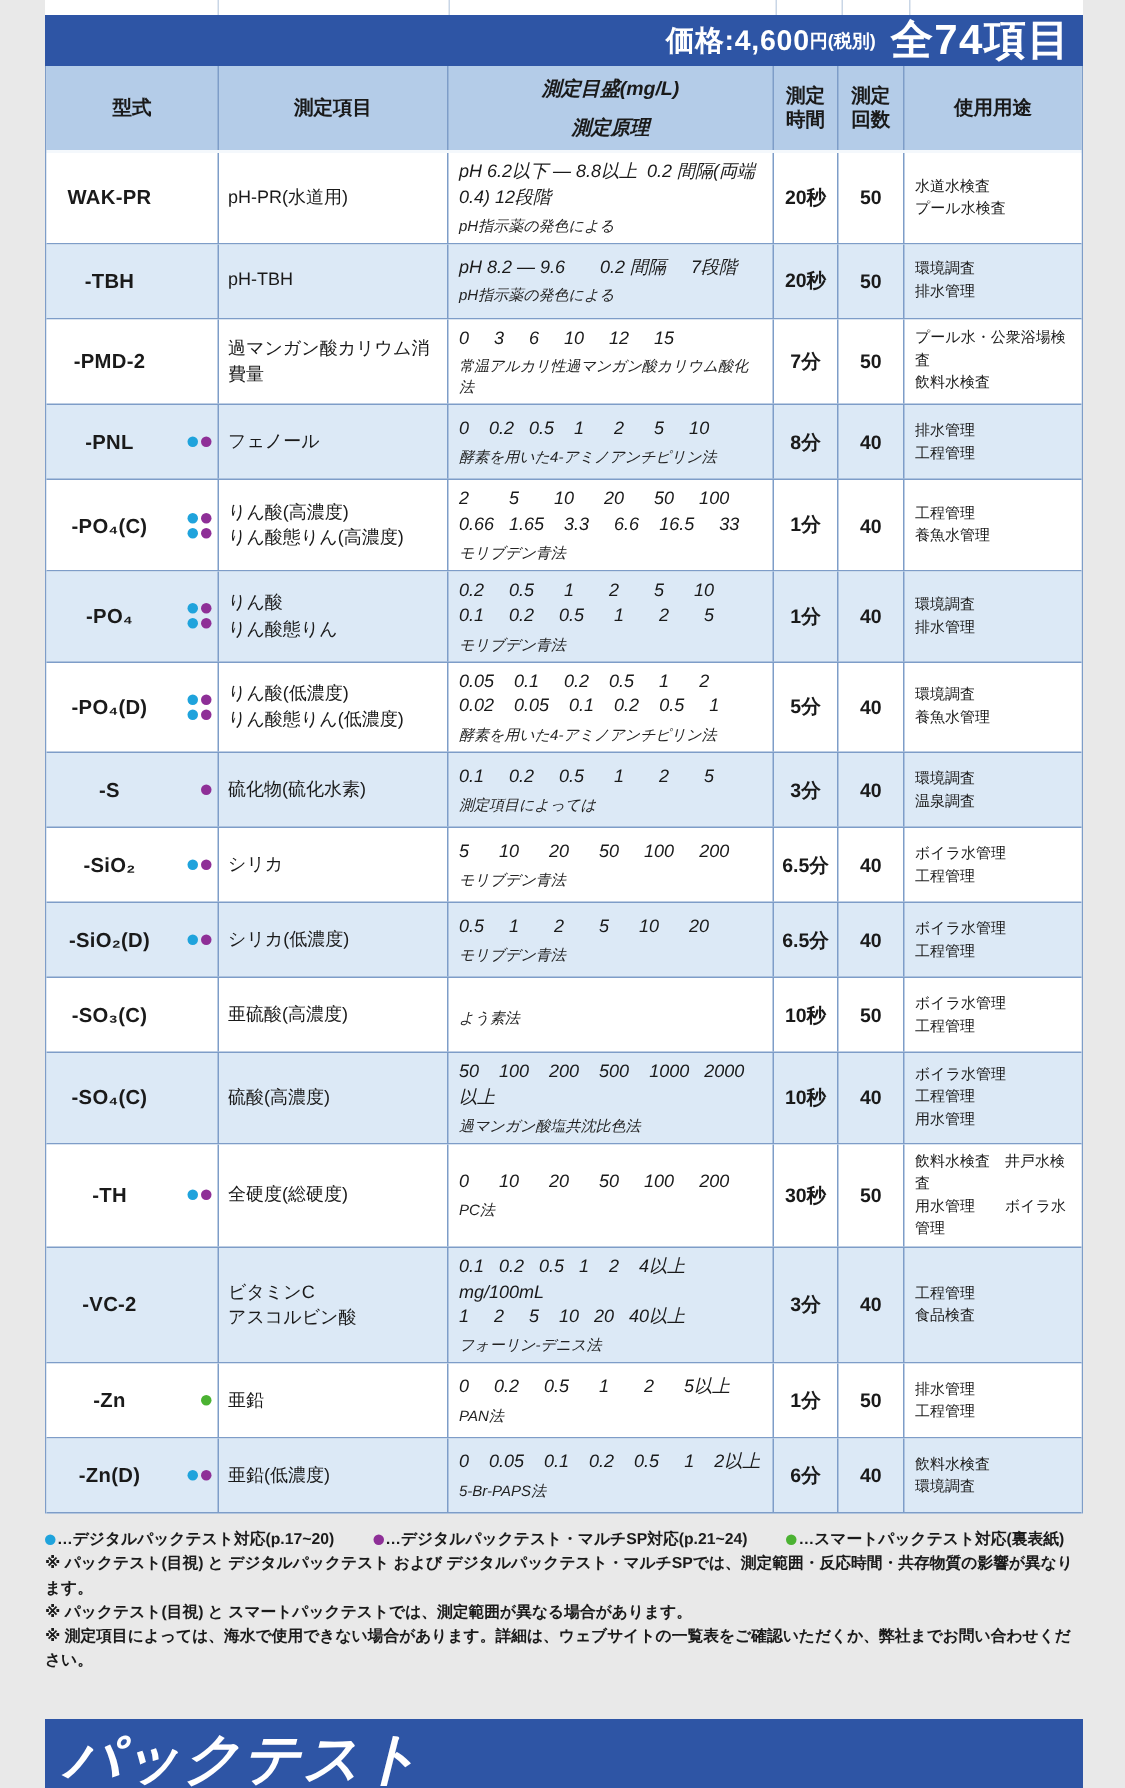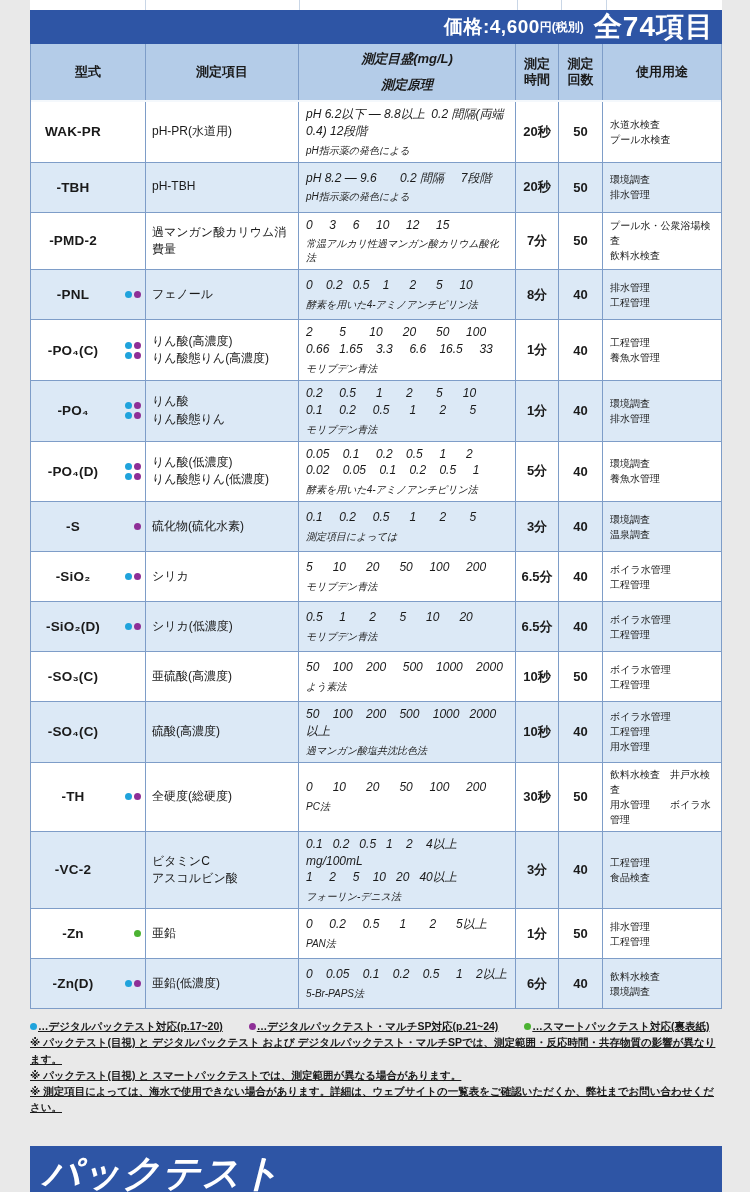--- a/index.html
+++ b/index.html
@@ -51,21 +51,21 @@
   .dots{width:26px;display:flex;flex-direction:column;justify-content:center;gap:3px;padding-right:4px;}
   .dotline{display:flex;gap:2px;justify-content:flex-end;}
   .dot{width:7px;height:7px;border-radius:50%;display:inline-block;}
   .item-line{font-size:12px;line-height:1.45;}
   .scale-line{font-size:12px;line-height:1.4;white-space:pre-wrap;font-weight:500;}
   .principle{font-size:10px;color:#222;margin-top:4px;}
   .time-txt,.count-txt{font-size:13px;font-weight:bold;}
   .usage-line{font-size:10px;line-height:1.5;white-space:pre-wrap;}
 
   
-  .legend{margin-top:9px;font-size:10.5px;line-height:1.55;text-decoration:underline;}
+  .legend{margin-top:9px;font-size:10.5px;line-height:1.55;}
   .legend-row{display:flex;gap:26px;font-weight:bold;}
   .legend-item{display:flex;align-items:center;}
   .legend-item .dot{margin-right:1px;}
   .note{font-weight:bold;}
 
   
   .pre-banner{
     margin-top:30px;height:50px;background:#2e55a5;color:#fff;
     display:flex;align-items:flex-end;padding:0 0 4px 12px;box-sizing:border-box;
   }
@@ -410,23 +410,20 @@
     </div>
         <div class="row body">
       <div class="cell c-model">
         <div class="model-name">-SO₃(C)</div>
         <div class="dots"></div>
       </div>
       <div class="cell c-item">
             <div class="item-line">亜硫酸(高濃度)</div>
           </div>
       <div class="cell c-scale">
-        <div>
-              <div class="scale-line">50    100    200     500    1000    2000</div>
-            </div>
         <div class="principle">よう素法</div>
       </div>
       <div class="cell c-time">
             <span class="time-txt">10秒</span>
           </div>
       <div class="cell c-count">
             <span class="count-txt">50</span>
           </div>
       <div class="cell c-usage">
             <div class="usage-line">ボイラ水管理</div>

